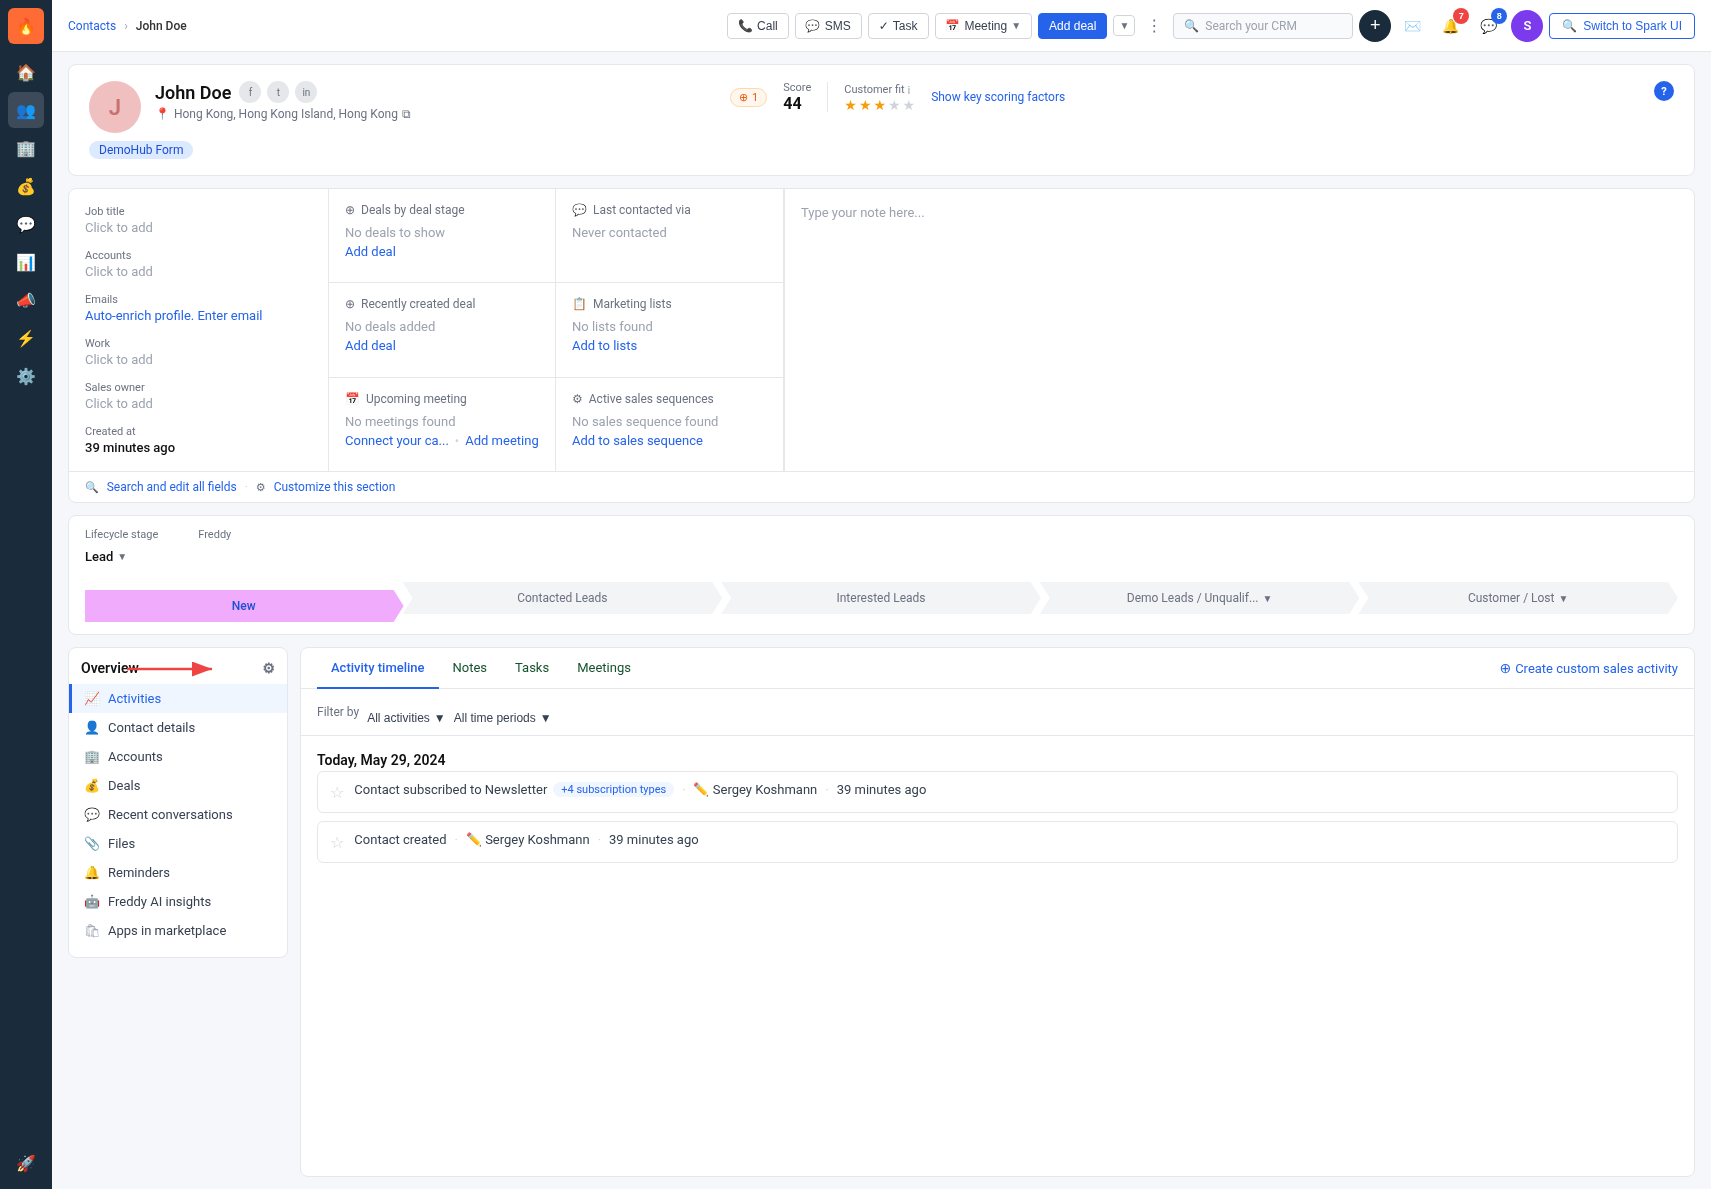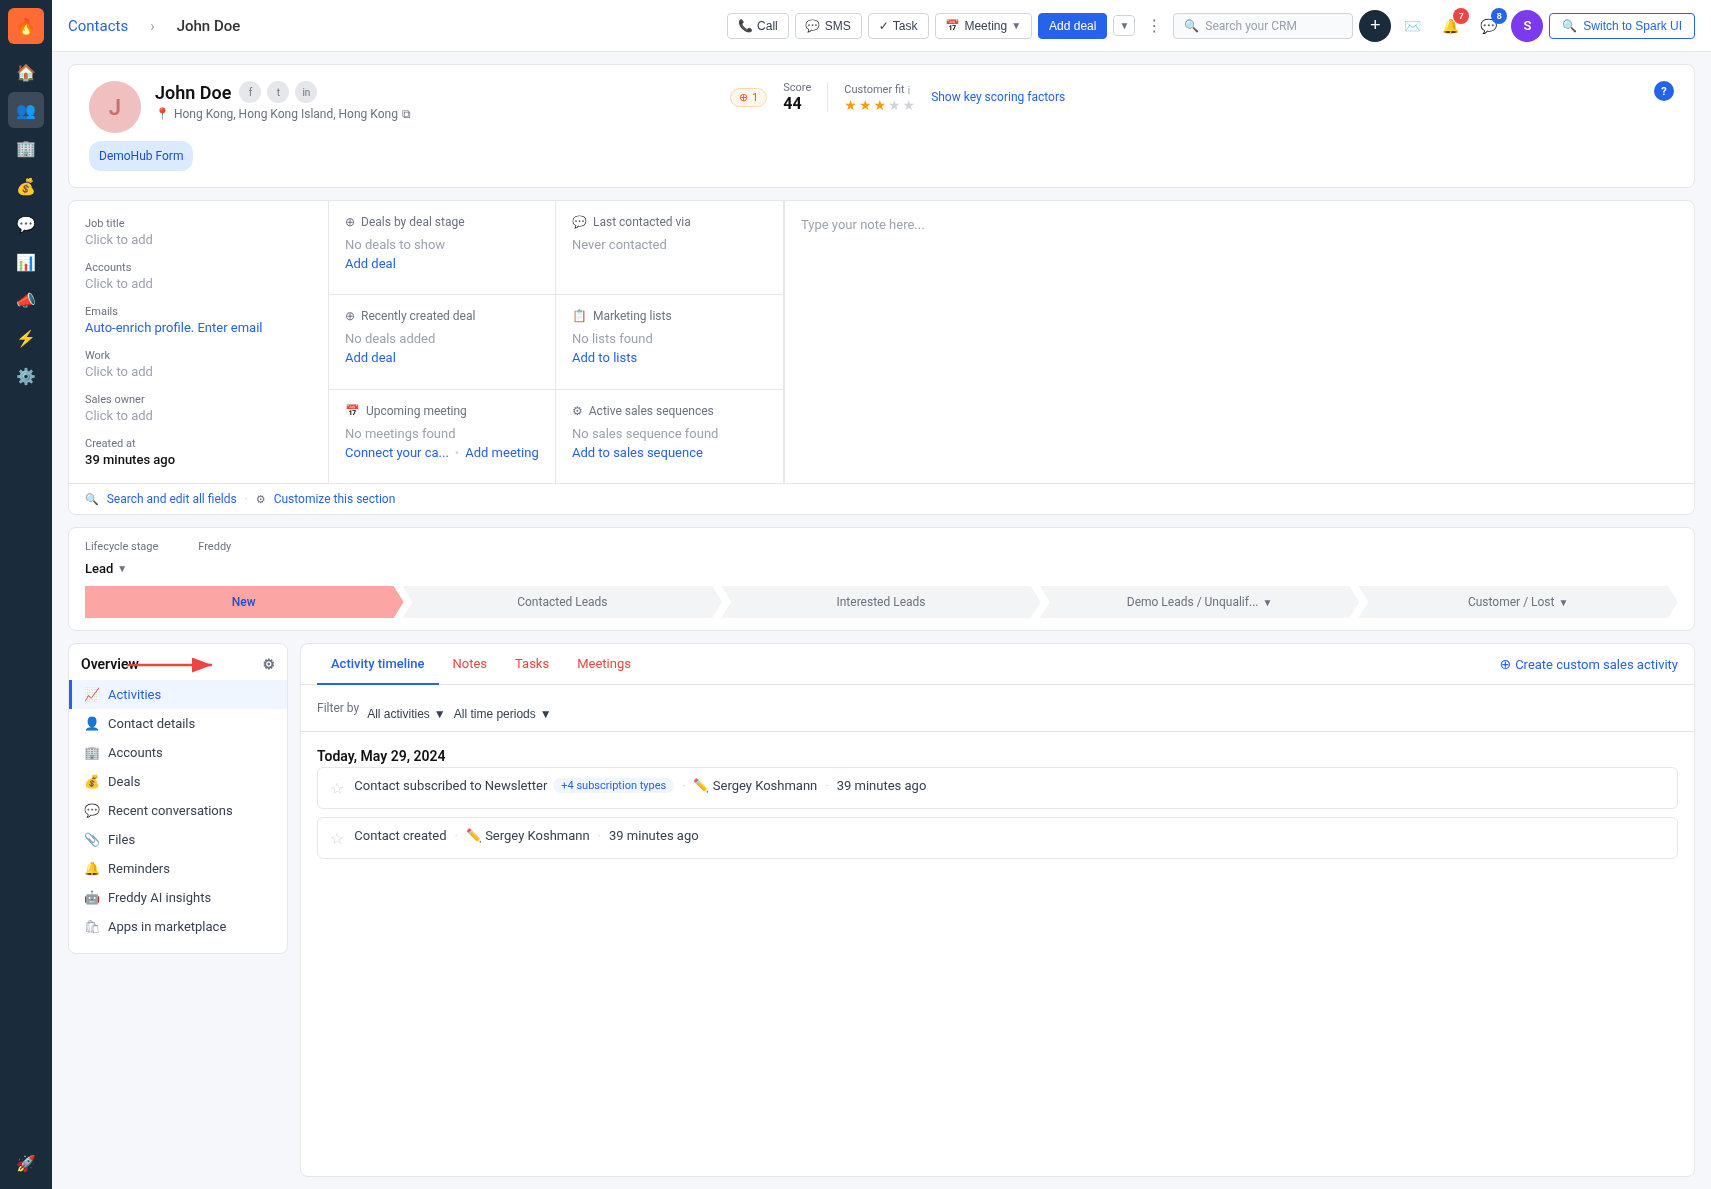--- a/index.html
+++ b/index.html
@@ -37,21 +37,21 @@
     .top-nav {
       height: 52px;
       background: #fff;
       border-bottom: 1px solid #e5e7eb;
       display: flex;
       align-items: center;
       padding: 0 16px;
       gap: 8px;
       flex-shrink: 0;
     }
-    .breadcrumb { display: flex; gap: 22px; flex: 1; font-size: 15px; }
+    .breadcrumb { display: flex; gap: 8px; flex: 1; font-size: 12px; }
     .breadcrumb-link { color: #2563eb; cursor: pointer; }
     .breadcrumb-sep { color: #9ca3af; }
     .breadcrumb-current { color: #333; font-weight: 500; }
     .top-nav-actions { display: flex; align-items: center; gap: 6px; }
     .nav-btn {
       display: flex; align-items: center; gap: 4px;
       border: 1px solid #d1d5db; background: #fff;
       border-radius: 4px; padding: 5px 10px;
       cursor: pointer; font-size: 12px; color: #374151;
     }
@@ -100,21 +100,21 @@
     .score-info { display: flex; flex-direction: column; }
     .score-label { font-size: 11px; color: #6b7280; }
     .score-value { font-size: 16px; font-weight: 700; color: #111; }
     .customer-fit { display: flex; flex-direction: column; }
     .stars { display: flex; gap: 2px; }
     .star { font-size: 14px; }
     .star.filled { color: #f59e0b; }
     .star.empty { color: #d1d5db; }
     .show-factors { color: #2563eb; font-size: 12px; cursor: pointer; }
     .help-icon { width: 20px; height: 20px; border-radius: 50%; background: #2563eb; color: #fff; display: flex; align-items: center; justify-content: center; font-size: 11px; font-weight: 700; cursor: pointer; }
-    .tag { display: inline-flex; align-items: center; background: #dbeafe; color: #1d4ed8; border-radius: 12px; padding: 8px 10px; font-size: 12px; margin-top: 8px; }
+    .tag { display: inline-flex; align-items: center; background: #dbeafe; color: #1d4ed8; border-radius: 12px; padding: 2px 10px; font-size: 12px; margin-top: 8px; }
     .info-field { margin-bottom: 14px; }
     .info-field:last-child { margin-bottom: 0; }
     .field-label { font-size: 11px; color: #6b7280; margin-bottom: 2px; }
     .field-value { font-size: 13px; color: #9ca3af; cursor: pointer; }
     .field-value.link { color: #2563eb; }
     .field-value.bold { color: #111; font-weight: 500; }
     .section-title { display: flex; align-items: center; gap: 6px; font-size: 12px; color: #6b7280; margin-bottom: 8px; }
     .section-no-data { font-size: 13px; color: #9ca3af; margin-bottom: 4px; }
     .section-action { font-size: 13px; color: #2563eb; cursor: pointer; }
     .edit-link { display: flex; align-items: center; gap: 4px; color: #2563eb; cursor: pointer; font-size: 12px; }
@@ -145,21 +145,21 @@
       justify-content: center;
       font-size: 12px;
       color: #6b7280;
       background: #f3f4f6;
       position: relative;
       cursor: pointer;
       clip-path: polygon(0 0, calc(100% - 10px) 0, 100% 50%, calc(100% - 10px) 100%, 0 100%, 10px 50%);
       margin-left: -1px;
     }
     .stage-item:first-child { clip-path: polygon(0 0, calc(100% - 10px) 0, 100% 50%, calc(100% - 10px) 100%, 0 100%); }
-    .stage-item.active { background: #fca5a5; color: #1d4ed8; font-weight: 500; }
+    .stage-item.active { background: #f0abfc; color: #1d4ed8; font-weight: 500; margin-top: 16px; }
     .stage-item.dropdown { display: flex; gap: 4px; }
 
     
     .bottom-section {
       display: flex;
       gap: 0;
       margin: 12px 16px 12px;
       flex: 1;
     }
     .overview-sidebar {
@@ -191,21 +191,21 @@
       border: 1px solid #e5e7eb;
       border-radius: 8px;
       margin-left: 12px;
       display: flex;
       flex-direction: column;
     }
     .activity-tabs { display: flex; align-items: center; gap: 0; border-bottom: 1px solid #e5e7eb; padding: 0 16px; }
     .activity-tab {
       padding: 12px 14px;
       font-size: 13px;
-      color: #ef4444;
+      color: #14532d;
       cursor: pointer;
       border-bottom: 2px solid transparent;
       margin-bottom: -1px;
     }
     .activity-tab.active { color: #2563eb; border-bottom-color: #2563eb; font-weight: 500; }
     .create-custom { display: flex; align-items: center; gap: 4px; color: #2563eb; font-size: 13px; cursor: pointer; margin-left: auto; padding: 12px 0; }
     .filter-bar { display: flex; align-items: center; gap: 8px; padding: 10px 16px; border-bottom: 1px solid #e5e7eb; font-size: 12px; color: #6b7280; }
     .filter-dropdown { display: flex; align-items: center; gap: 4px; cursor: pointer; color: #374151; background: none; border: none; font-size: 12px; margin-top: 12px; }
     .activity-content { padding: 16px; flex: 1; }
     .date-header { font-size: 14px; font-weight: 600; color: #111; margin-bottom: 3px; }

